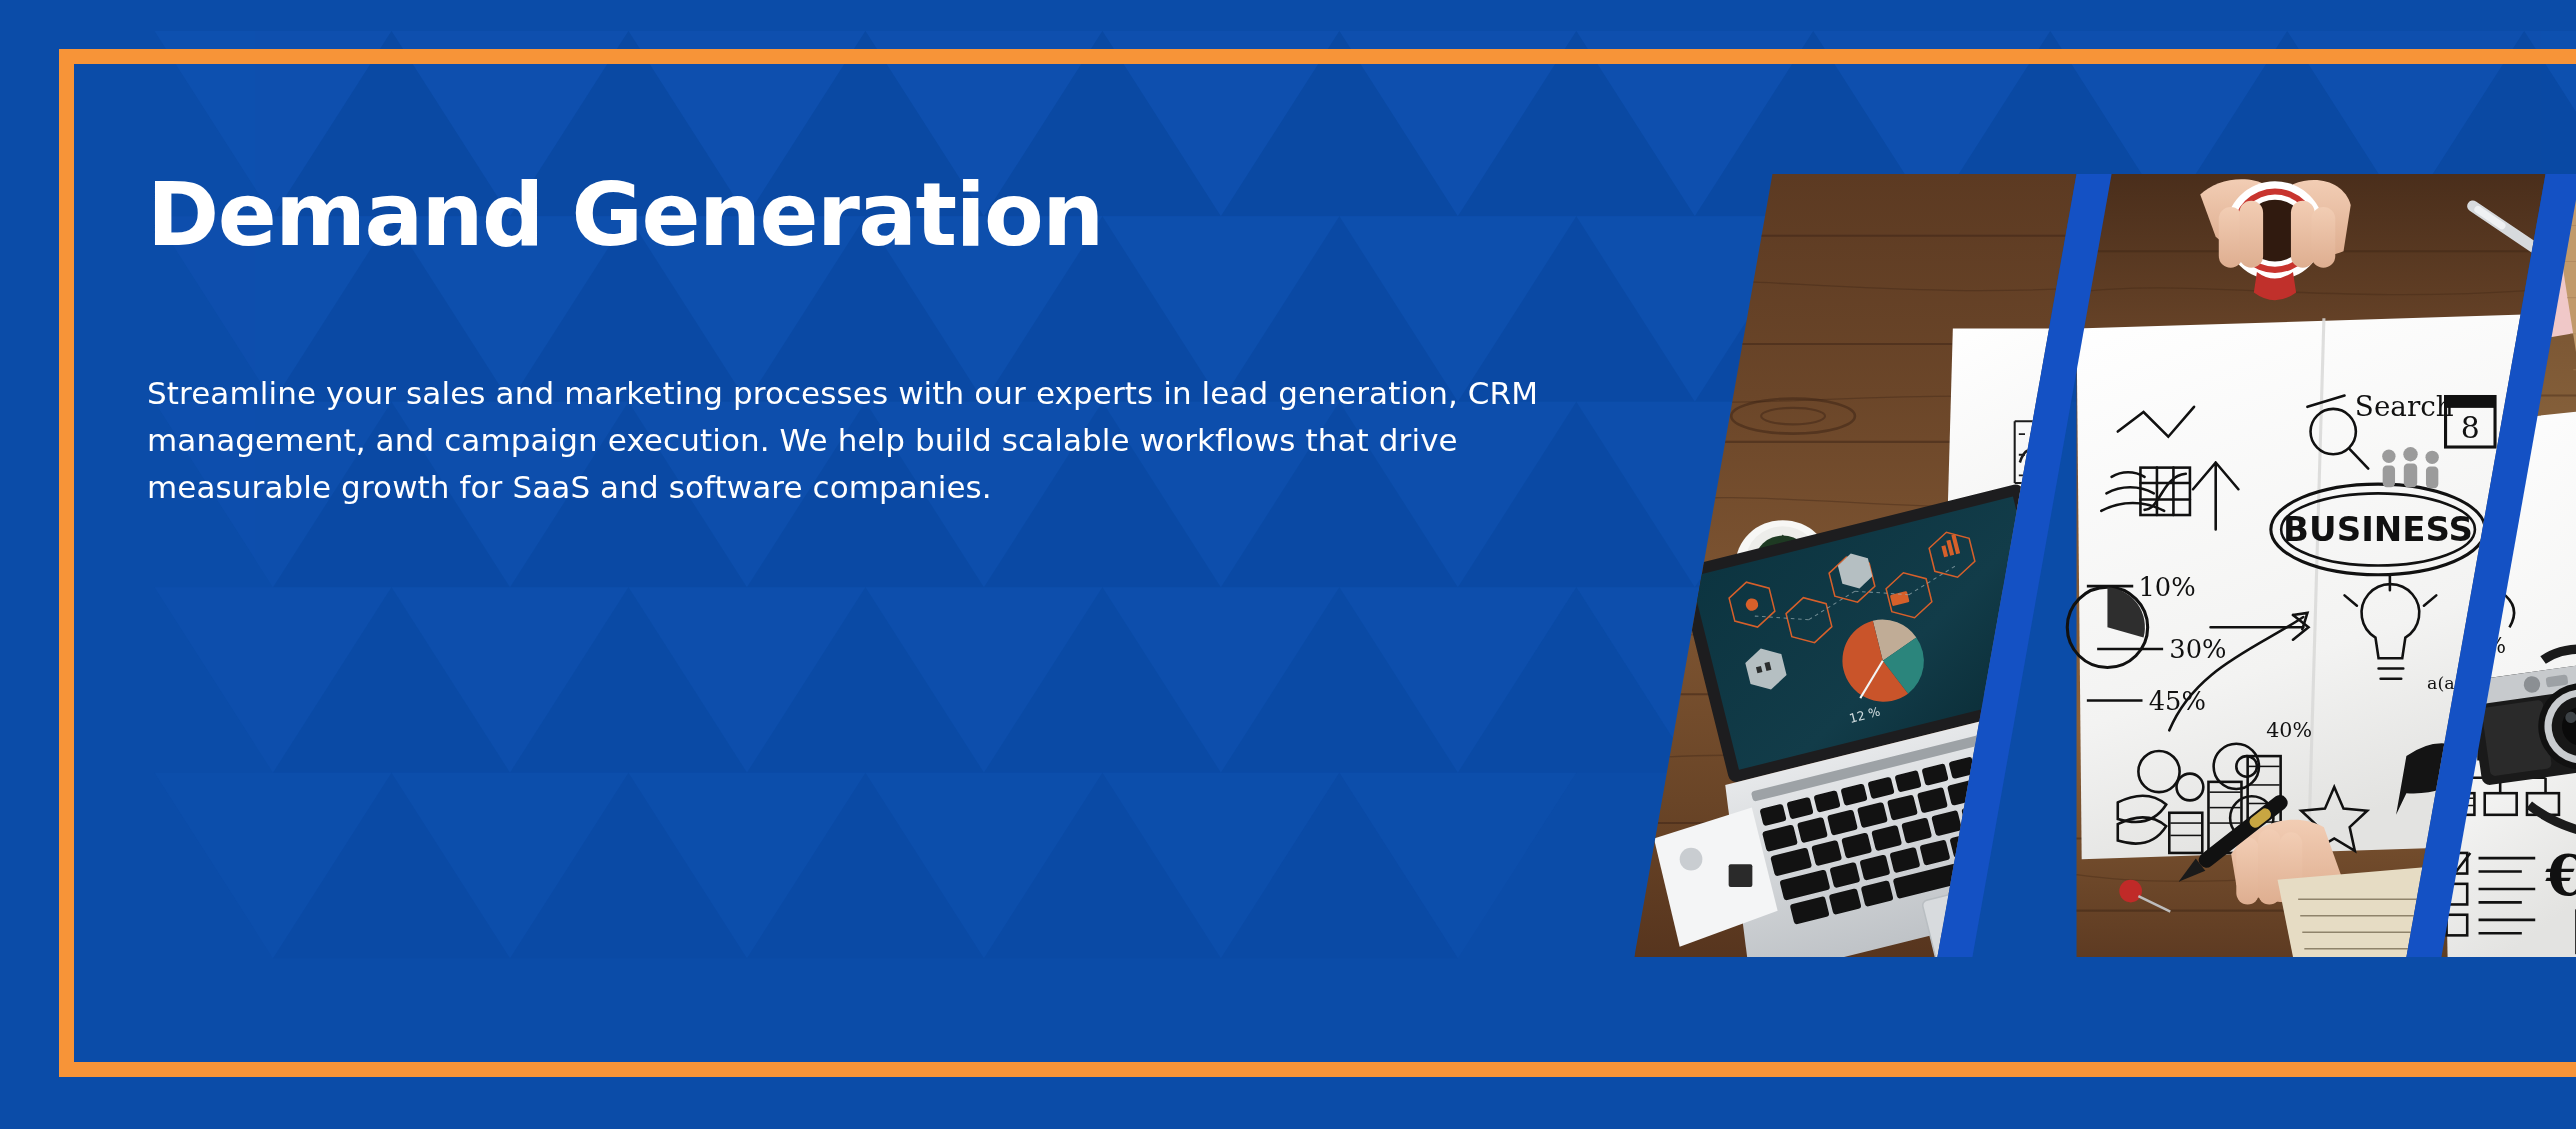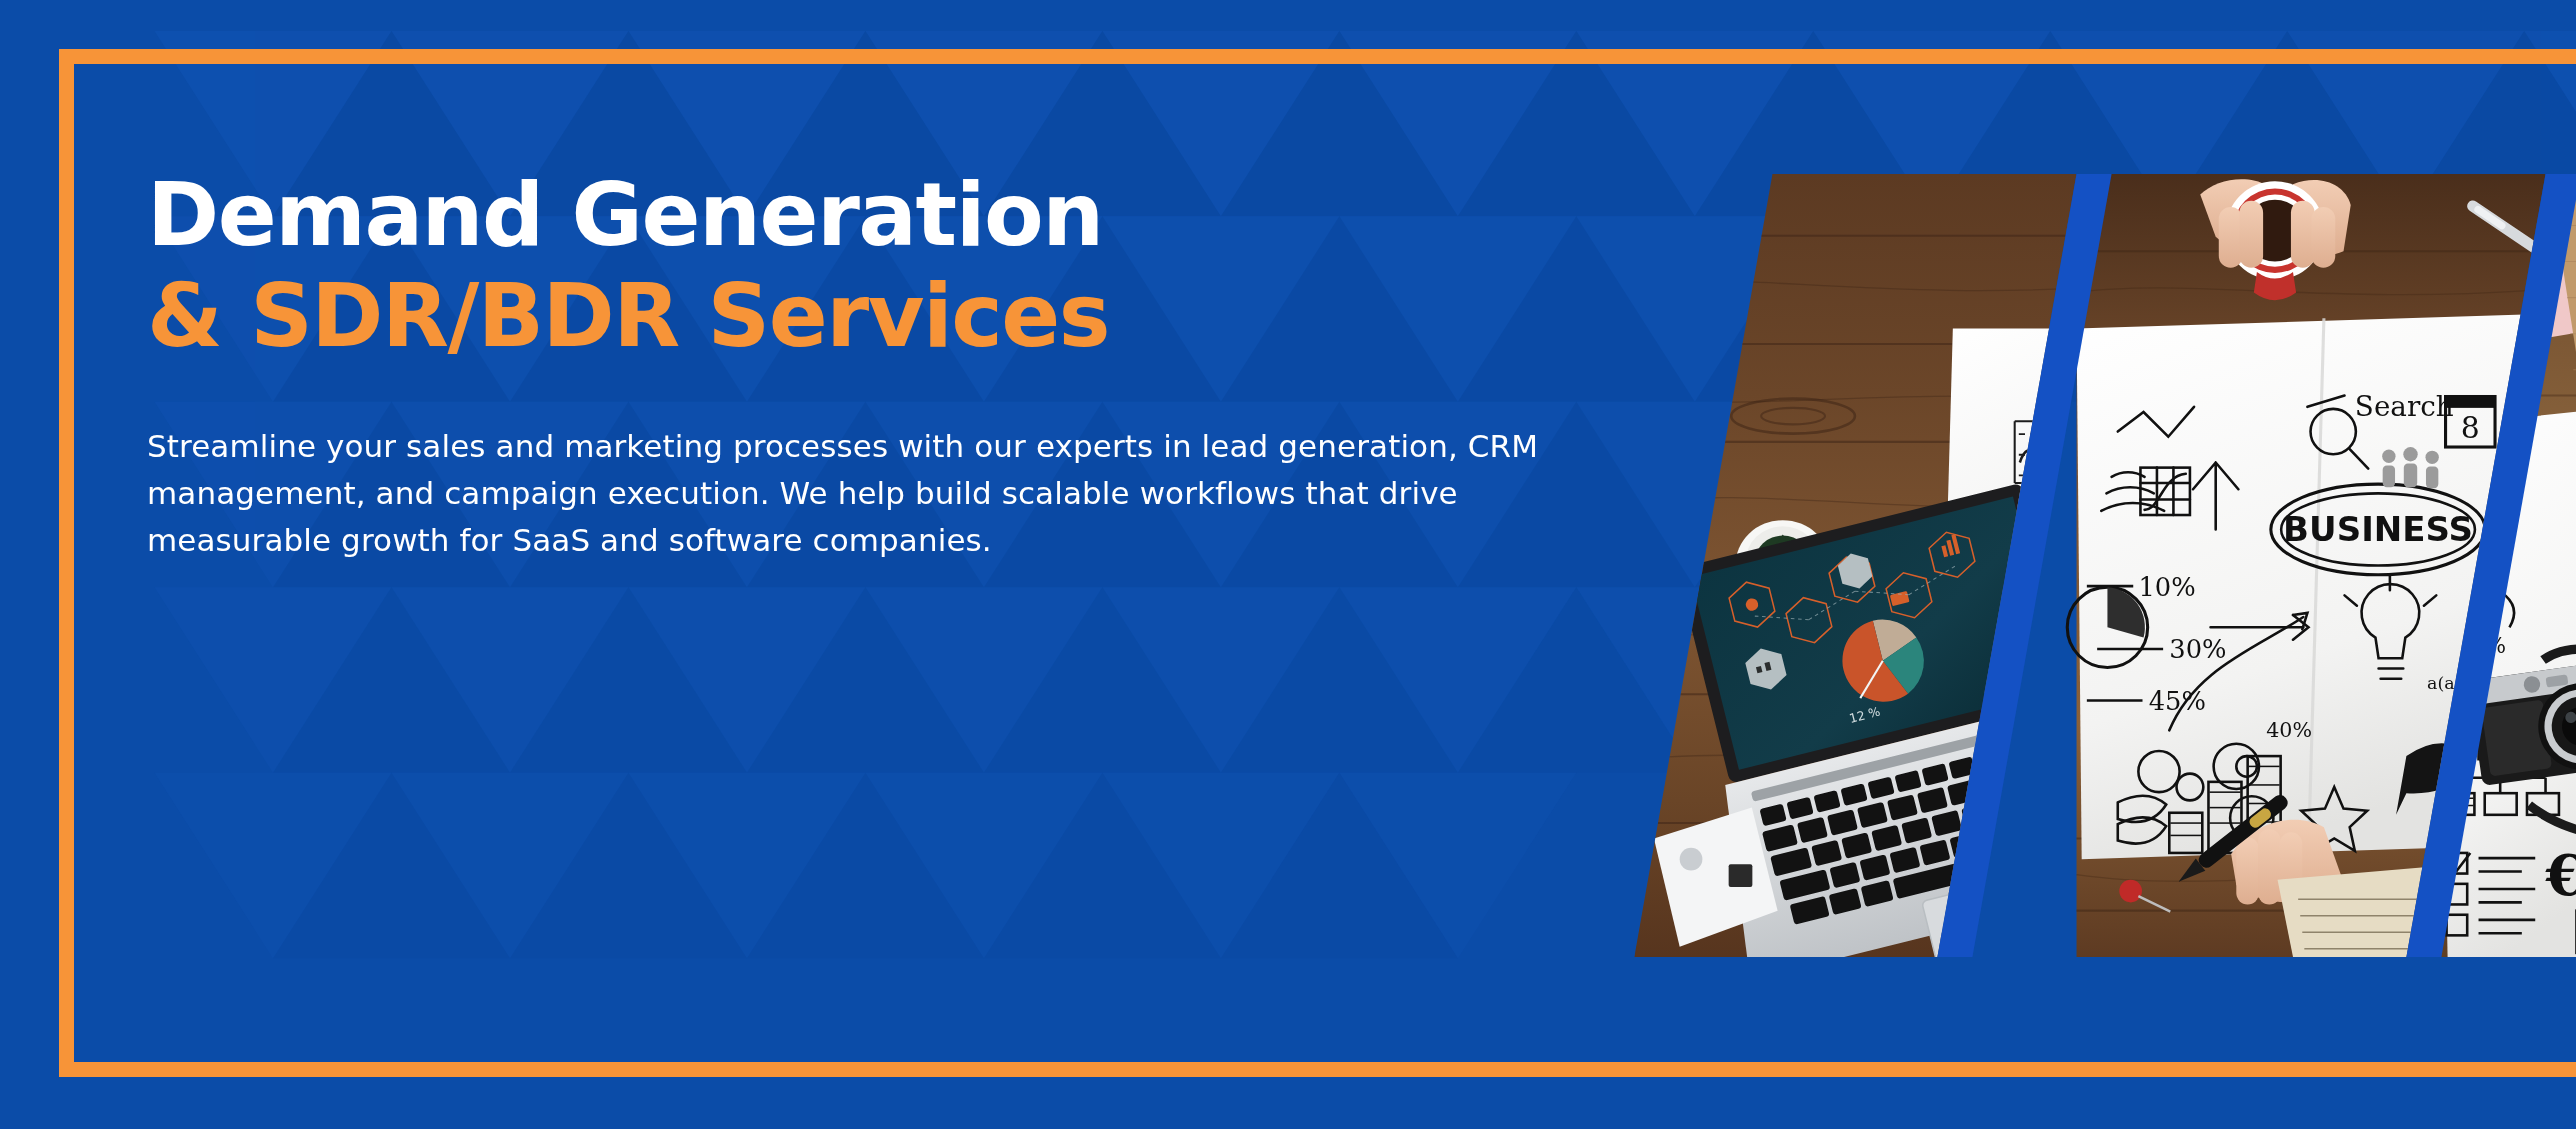--- a/index.html
+++ b/index.html
@@ -42,21 +42,21 @@
     font-family:"DejaVu Sans", sans-serif;
     font-weight:700;
     font-size:87px;
     line-height:1.16;
     letter-spacing:-1.5px;
   }
   .headline .line1{ color:#FFFFFF; display:block; }
   .headline .line2{ color:#F79438; display:block; }
 
   .subcopy{
-    margin-top:56px;
+    margin-top:104px;
     color:#FFFFFF;
     font-family:"DejaVu Sans", sans-serif;
     font-weight:400;
     font-size:31px;
     line-height:1.52;
     letter-spacing:0.1px;
     max-width:1432px;
   }
 
   
@@ -184,21 +184,20 @@
       <polygon points="1910,1860 2370,1860 2140,1500"></polygon>
       <polygon points="2370,1860 2830,1860 2600,1500"></polygon>
     </g>
   </svg>
 
   <div class="frame"></div>
 
   <div class="text-col">
     <h1 class="headline">
       <span class="line1">Demand Generation</span>
-      <span class="line2">&amp; SDR/BDR Services</span>
     </h1>
     <p class="subcopy">Streamline your sales and marketing processes with our experts in lead generation, CRM management, and campaign execution. We help build scalable workflows that drive measurable growth for SaaS and software companies.</p>
   </div>
 
   <div class="collage">
     <svg viewBox="0 0 2600 1520" preserveAspectRatio="none">
       <defs>
 
         <clipPath id="panelA">
             <polygon points="290,0 880,0 610,1520 22,1520"></polygon>

